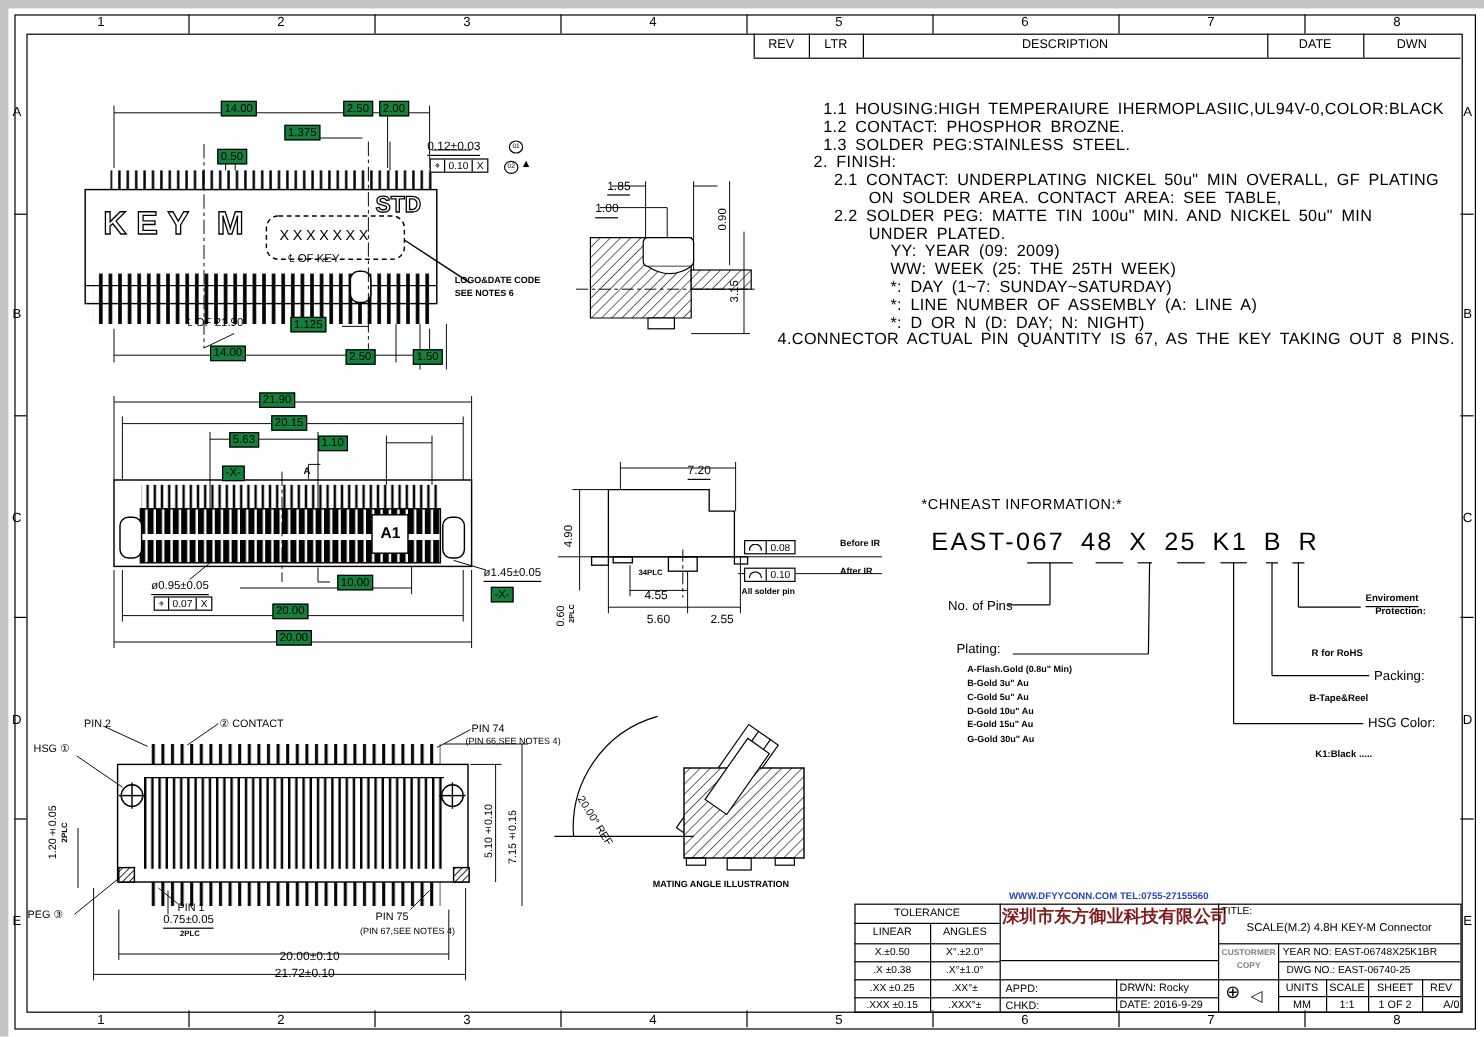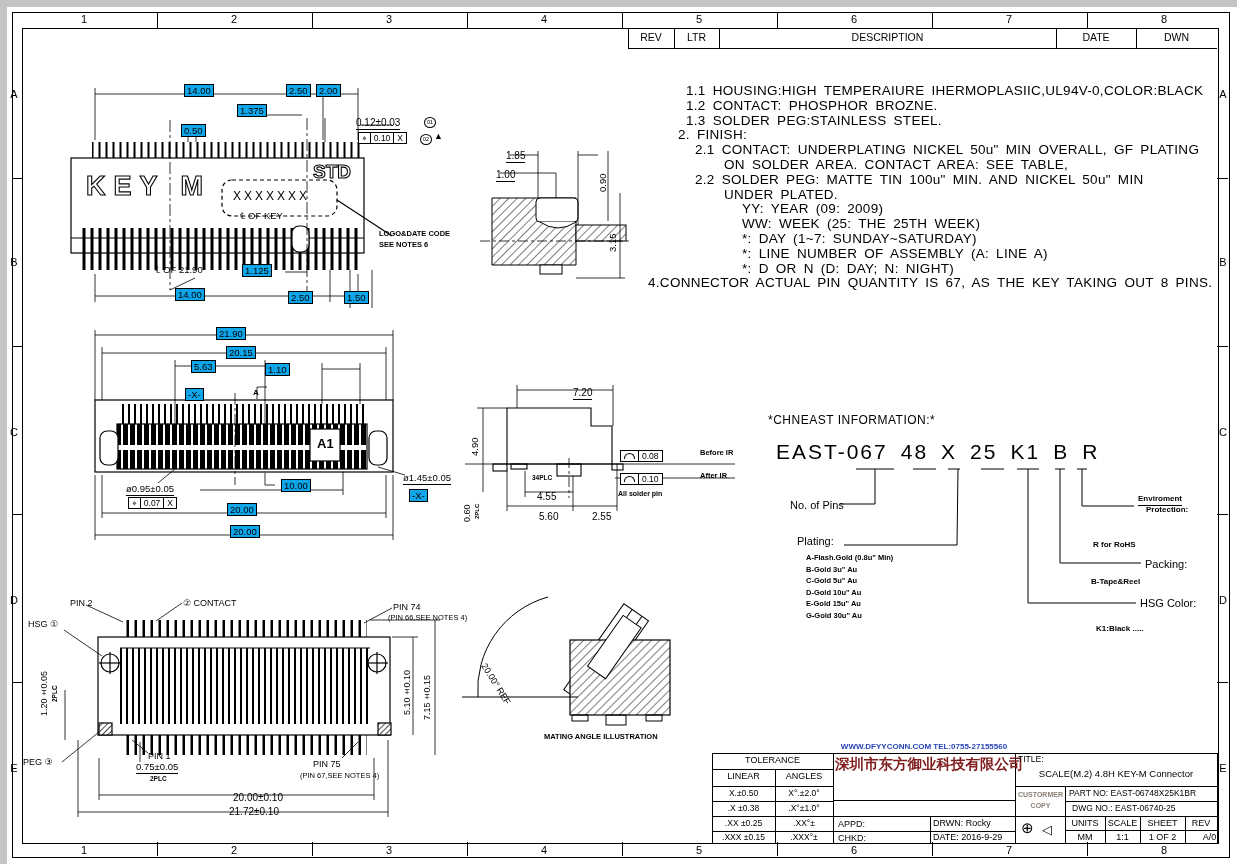--- a/index.html
+++ b/index.html
@@ -6,21 +6,21 @@
   #page{position:relative;width:1237px;height:864px;background:#fff;
         font-family:"Liberation Sans",sans-serif;color:#000;overflow:hidden}
   .edge{position:absolute;background:#c4c4c4}
   .frame{position:absolute;border:1.4px solid #000;background:transparent}
   .ln{position:absolute;background:#000}
   .t{position:absolute;white-space:nowrap;font-size:10px;line-height:1.1;color:#000}
   .c{text-align:center}
   .b{font-weight:bold}
   .ul{border-bottom:1px solid #000;padding-bottom:1px}
   .zone{position:absolute;font-size:11px;width:20px;text-align:center}
-  .dimbox{position:absolute;white-space:nowrap;border:1px solid #000;background:#0ea5e9;
+  .dimbox{position:absolute;white-space:nowrap;border:1px solid #000;background:#15803d;
           font-size:9.5px;line-height:11px;padding:0 2px}
   .fcf{position:absolute;display:flex;background:#fff;border:1px solid #000;
        font-size:8.5px;line-height:10px;white-space:nowrap}
   .fcf span{padding:0 3px;border-right:1px solid #000}
   .fcf span:last-child{border-right:none}
   .balloon{position:absolute;border:1px solid #000;border-radius:50%;font-size:5.5px;
            line-height:7px;padding:1px 2px;background:#fff}
   .arcsym{display:inline-block;width:9px;height:5px;border:1px solid #000;border-bottom:none;
           border-radius:9px 9px 0 0;margin-top:2px}
   .vt{position:absolute;writing-mode:vertical-rl;transform:rotate(180deg);
@@ -520,21 +520,21 @@
   <div class="t c b" style="left:835px;top:757px;width:178px;font-size:14.5px;color:#7f1d1d">深圳市东方御业科技有限公司</div>
   <div class="t c b" style="left:835px;top:743px;width:178px;font-size:8px;color:#2743b8">WWW.DFYYCONN.COM TEL:0755-27155560</div>
   <div class="t" style="left:838px;top:820px;font-size:9px">APPD:</div>
   <div class="t" style="left:838px;top:834px;font-size:9px">CHKD:</div>
   <div class="t" style="left:933px;top:819px;font-size:9px">DRWN: Rocky</div>
   <div class="t" style="left:933px;top:833px;font-size:9px">DATE: 2016-9-29</div>
   <div class="t c b" style="left:1016px;top:791px;width:49px;font-size:7px;color:#8a8078">CUSTORMER</div>
   <div class="t c b" style="left:1016px;top:802px;width:49px;font-size:7px;color:#8a8078">COPY</div>
   <div class="t" style="left:1018px;top:755px;font-size:8.5px">TITLE:</div>
   <div class="t c" style="left:1015px;top:769px;width:202px;font-size:9.5px">SCALE(M.2) 4.8H KEY-M Connector</div>
-  <div class="t" style="left:1069px;top:789px;font-size:8.5px">PART NO: EAST-06748X25K1BR</div>
+  <div class="t" style="left:1069px;top:789px;font-size:8.5px">YEAR NO: EAST-06748X25K1BR</div>
   <div class="t" style="left:1072px;top:804px;font-size:8.5px">DWG NO.: EAST-06740-25</div>
   <div class="t" style="left:1021px;top:820px;font-size:15px">⊕</div>
   <div class="t" style="left:1042px;top:823px;font-size:13px">◁</div>
   <div class="t c" style="left:1065px;top:819px;width:40px;font-size:9px">UNITS</div>
   <div class="t c" style="left:1105px;top:819px;width:35px;font-size:9px">SCALE</div>
   <div class="t c" style="left:1140px;top:819px;width:45px;font-size:9px">SHEET</div>
   <div class="t c" style="left:1185px;top:819px;width:32px;font-size:9px">REV</div>
   <div class="t c" style="left:1065px;top:833px;width:40px;font-size:9px">MM</div>
   <div class="t c" style="left:1105px;top:833px;width:35px;font-size:9px">1:1</div>
   <div class="t c" style="left:1140px;top:833px;width:45px;font-size:9px">1 OF 2</div>

